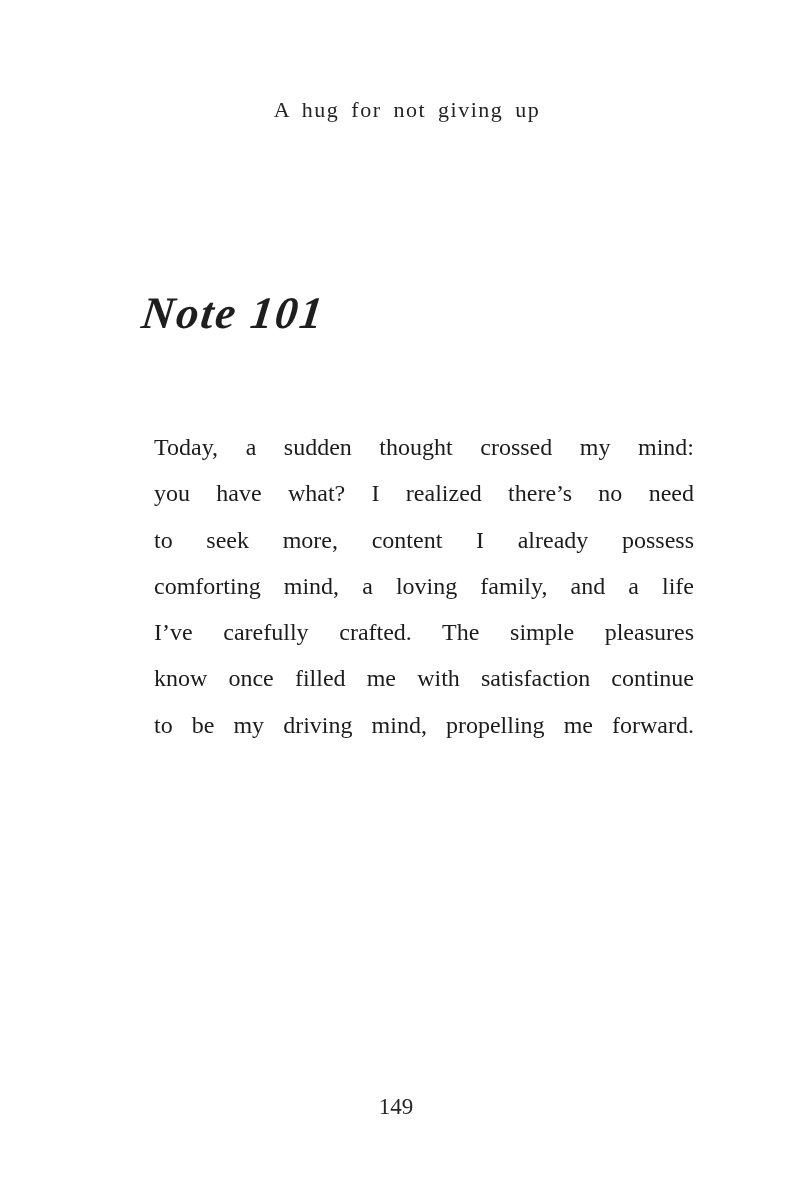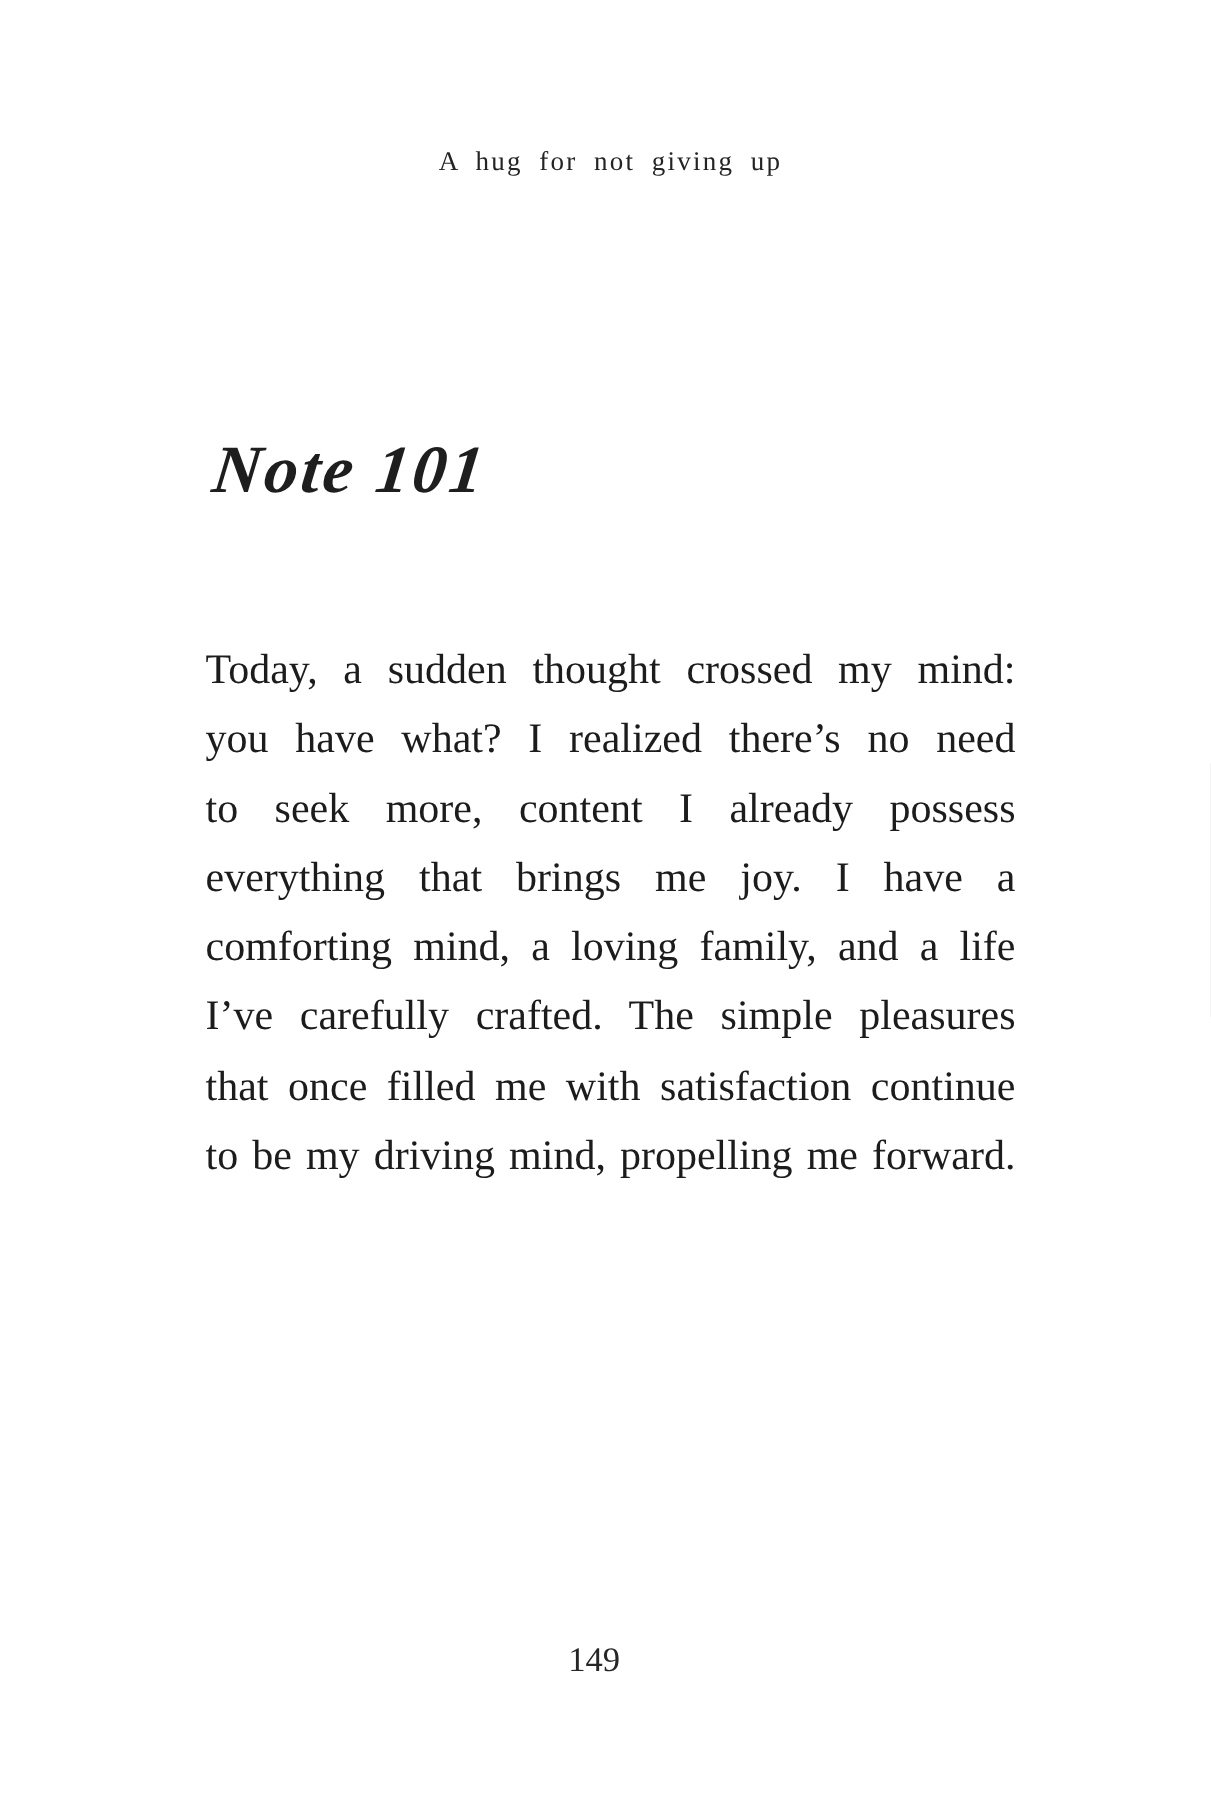--- a/index.html
+++ b/index.html
@@ -22,21 +22,21 @@
     font-family: "Liberation Serif", serif;
     overflow: hidden;
   }
   .running-head {
     position: absolute;
     top: 97px;
     left: 137px;
     width: 540px;
     text-align: center;
     font-family: cursive;
-    font-size: 18px;
+    font-size: 22px;
     font-weight: 400;
     letter-spacing: 1.5px;
     word-spacing: 5px;
     color: #242424;
   }
   .note-title {
     position: absolute;
     top: 287px;
     left: 139px;
     margin: 0;
@@ -45,23 +45,23 @@
     font-weight: 600;
     font-size: 45px;
     letter-spacing: 2px;
     transform: skewX(-7deg);
     transform-origin: left bottom;
     color: #1e1e1e;
   }
   .body-text {
     position: absolute;
     top: 424px;
-    left: 137px;
+    left: 154px;
     width: 540px;
-    font-size: 28px;
+    font-size: 24px;
     line-height: 46.3px;
     color: var(--text);
   }
   .body-text .line {
     text-align: justify;
     text-align-last: justify;
     white-space: normal;
   }
   .page-number {
     position: absolute;
@@ -80,22 +80,21 @@
 <div class="page">
 
   <div class="running-head">A hug for not giving up</div>
 
   <h1 class="note-title">Note 101</h1>
 
   <div class="body-text">
     <div class="line">Today, a sudden thought crossed my mind:</div>
     <div class="line">you have what? I realized there’s no need</div>
     <div class="line">to seek more, content I already possess</div>
-    <div class="line">everything that brings me joy. I have a</div>
     <div class="line">comforting mind, a loving family, and a life</div>
     <div class="line">I’ve carefully crafted. The simple pleasures</div>
-    <div class="line">that once filled me with satisfaction continue</div>
+    <div class="line">know once filled me with satisfaction continue</div>
     <div class="line">to be my driving mind, propelling me forward.</div>
   </div>
 
   <div class="page-number">149</div>
 
 </div>
 
 </body></html>

